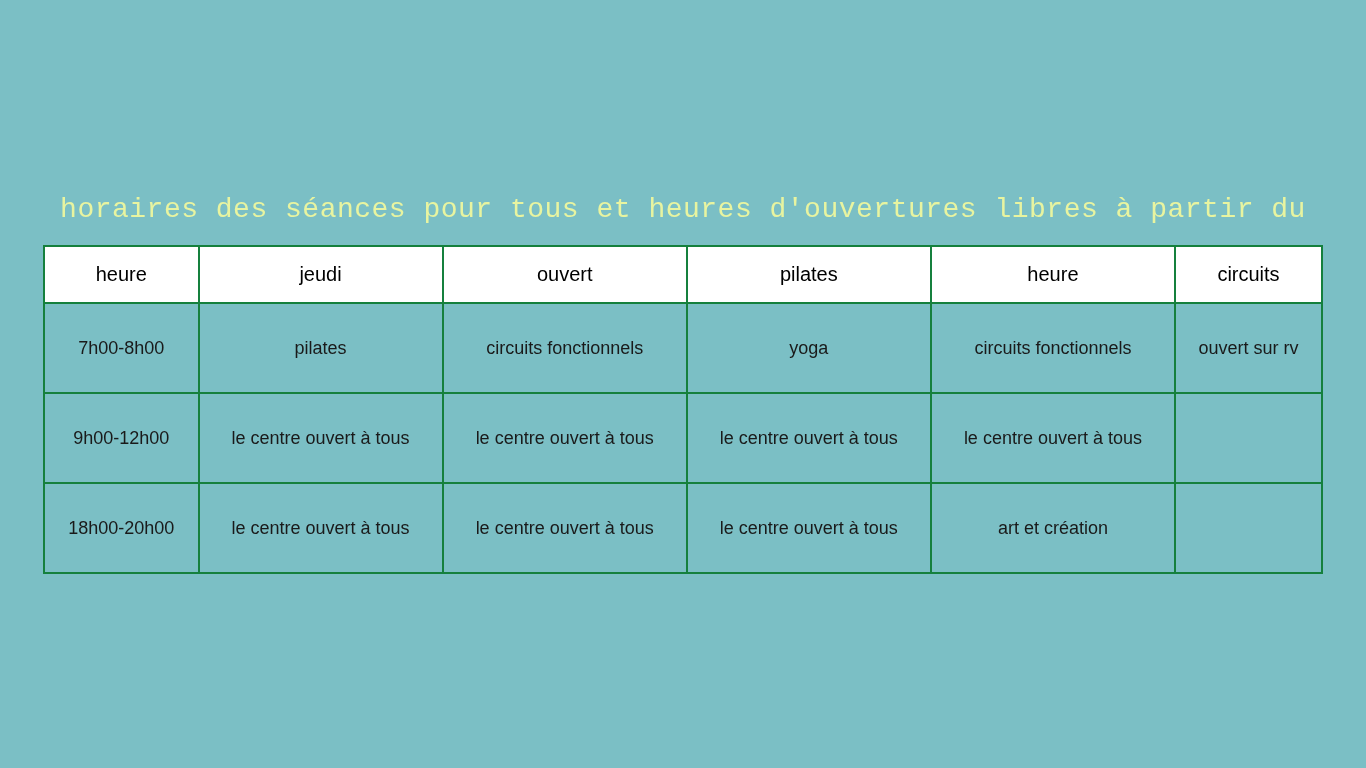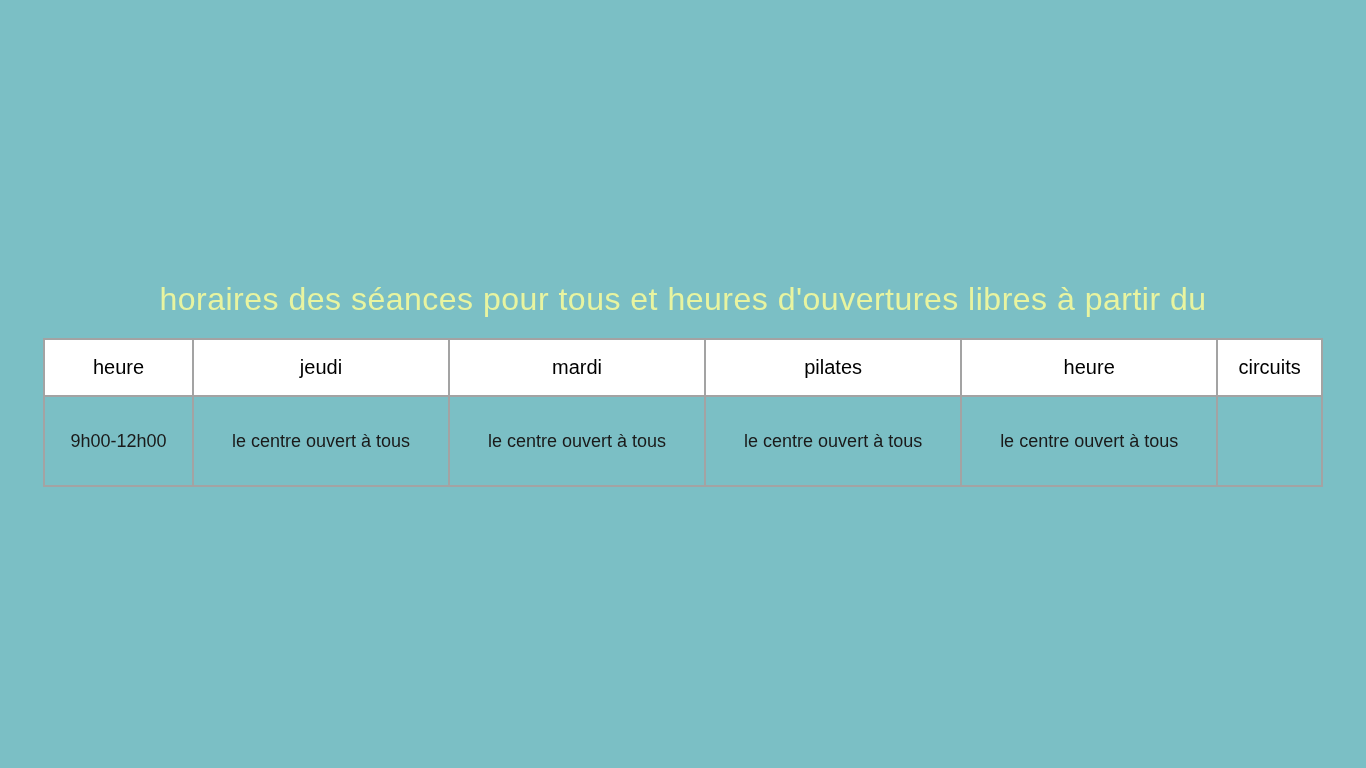--- a/index.html
+++ b/index.html
@@ -15,36 +15,37 @@
       display: flex;
       flex-direction: column;
       align-items: center;
       justify-content: center;
       font-family: 'Arial', sans-serif;
       overflow: hidden;
     }
 
     .page-title {
       color: #e8f4a0;
-      font-size: 32px;
+      font-size: 28px;
       font-weight: 400;
       margin-bottom: 20px;
       text-align: center;
       letter-spacing: 0.5px;
+      font-family: Liberation Mono, monospace;
     }
 
     .schedule-table {
       border-collapse: collapse;
       width: 1280px;
       background-color: white;
     }
 
     .schedule-table th,
     .schedule-table td {
-      border: 2px solid #a3a3a3;
+      border: 2px solid #15803d;
       text-align: center;
       vertical-align: middle;
       padding: 10px 8px;
       font-size: 18px;
       font-weight: 400;
     }
 
     .schedule-table thead th {
       background-color: white;
       font-size: 20px;
@@ -69,29 +70,45 @@
 </head>
 <body>
 
 <h1 class="page-title">horaires des séances pour tous et heures d'ouvertures libres à partir du</h1>
 
 <table class="schedule-table">
   <thead>
     <tr>
       <th>heure</th>
       <th>jeudi</th>
-      <th>mardi</th>
+      <th>ouvert</th>
       <th>pilates</th>
       <th>heure</th>
       <th>circuits</th>
     </tr>
   </thead>
   <tbody>
+    <tr>
+      <td>7h00-8h00</td>
+      <td>pilates</td>
+      <td>circuits fonctionnels</td>
+      <td>yoga</td>
+      <td>circuits fonctionnels</td>
+      <td>ouvert sur rv</td>
+    </tr>
     <tr>
       <td>9h00-12h00</td>
       <td>le centre ouvert à tous</td>
       <td>le centre ouvert à tous</td>
       <td>le centre ouvert à tous</td>
       <td>le centre ouvert à tous</td>
       <td></td>
     </tr>
+    <tr>
+      <td>18h00-20h00</td>
+      <td>le centre ouvert à tous</td>
+      <td>le centre ouvert à tous</td>
+      <td>le centre ouvert à tous</td>
+      <td>art et création</td>
+      <td></td>
+    </tr>
   </tbody>
 </table>
 
 </body></html>

